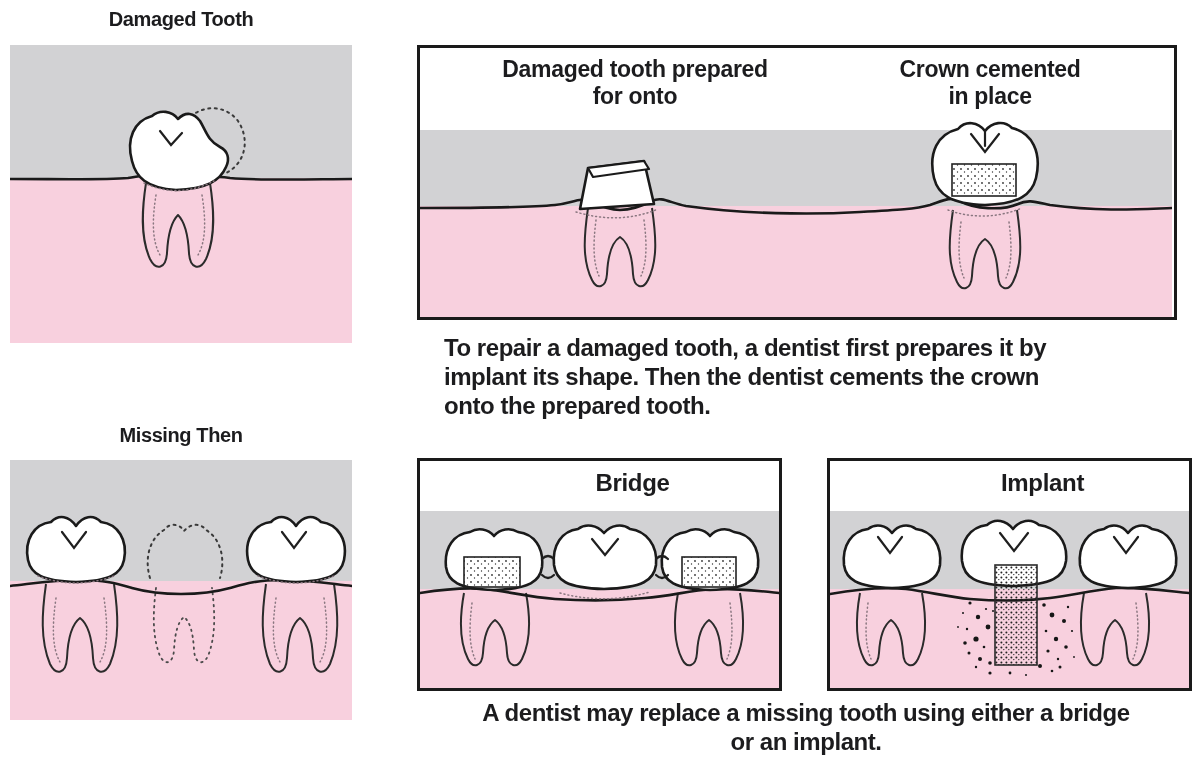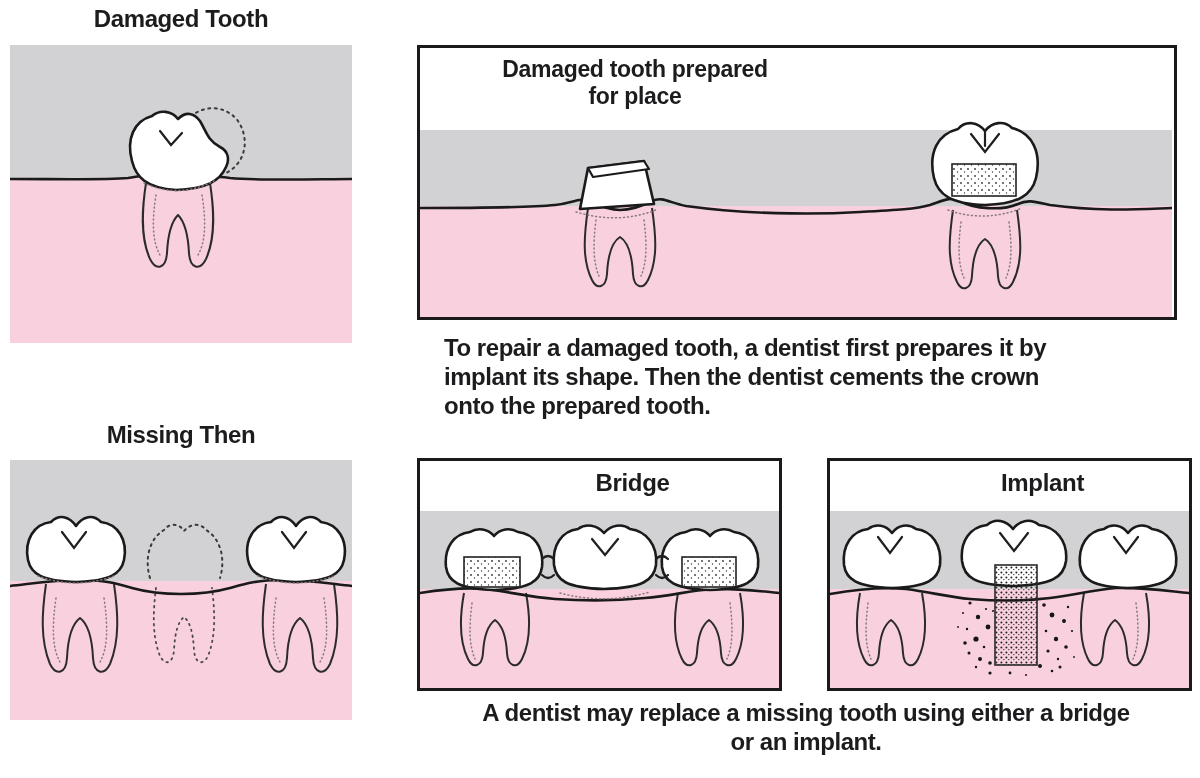--- a/index.html
+++ b/index.html
@@ -6,21 +6,21 @@
     --pink:#f8d0de;
     --gray:#d2d2d4;
     --outline:#1a1a1a;
     --text:#1c1c1e;
   }
   html,body{margin:0;padding:0;background:#fff;}
   body{font-family:"Liberation Sans","DejaVu Sans",sans-serif;color:var(--text);}
   .page{position:relative;width:1200px;height:778px;background:#fff;overflow:hidden;}
 
   .fig-title{
-    position:absolute;text-align:center;font-weight:700;font-size:24px;
+    position:absolute;text-align:center;font-weight:700;font-size:20px;
     letter-spacing:-0.4px;line-height:32px;color:var(--text);white-space:nowrap;
   }
   .panel{
     position:absolute;border:3px solid var(--outline);background:#fff;box-sizing:border-box;
   }
   .panel svg{position:absolute;left:0;top:0;}
   .panel-label{
     position:absolute;text-align:center;font-weight:700;font-size:23px;
     letter-spacing:-0.3px;line-height:27px;color:var(--text);
   }
@@ -106,21 +106,25 @@
       <g>
         <path class="tooth" d="M514,130 C508,104 518,86 538,81 C546,72 558,74 565,83 C572,74 584,72 592,80 C612,85 622,104 616,130 C612,146 600,156 565,157 C530,156 518,146 514,130 Z"></path>
         <rect class="cement" x="532" y="116" width="64" height="32"></rect>
         <path class="detail" d="M551,86 L565,104 L579,86"></path>
         <path class="detail" d="M565,82 L565,98"></path>
         <path class="shade" d="M528,162 Q565,175 602,160"></path>
       </g>
     </svg>
     <div class="panel-label" style="left:20px;top:8px;width:390px;">
       <div>Damaged tooth prepared</div>
-      <div>for place</div>
+      <div>for onto</div>
+    </div>
+    <div class="panel-label" style="left:425px;top:8px;width:290px;">
+      <div>Crown cemented</div>
+      <div>in place</div>
     </div>
   </div>
 
   <div class="caption" style="left:444px;top:333px;width:770px;">
     <div>To repair a damaged tooth, a dentist first prepares it by</div>
     <div>implant its shape. Then the dentist cements the crown</div>
     <div>onto the prepared tooth.</div>
   </div>
 
   <div class="fig-title" style="left:10px;top:419px;width:342px;">Missing Then</div>

